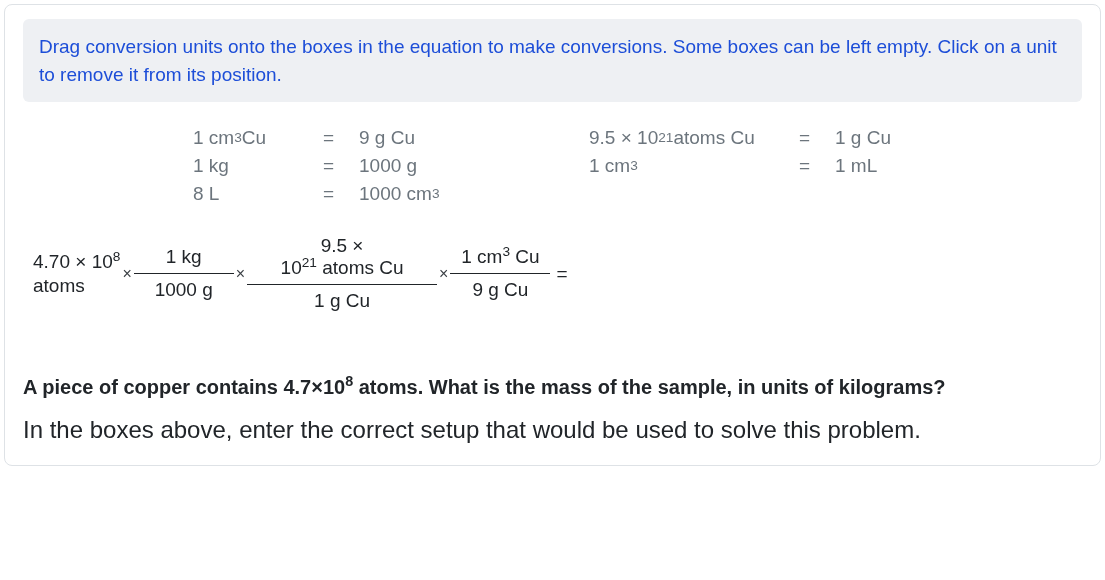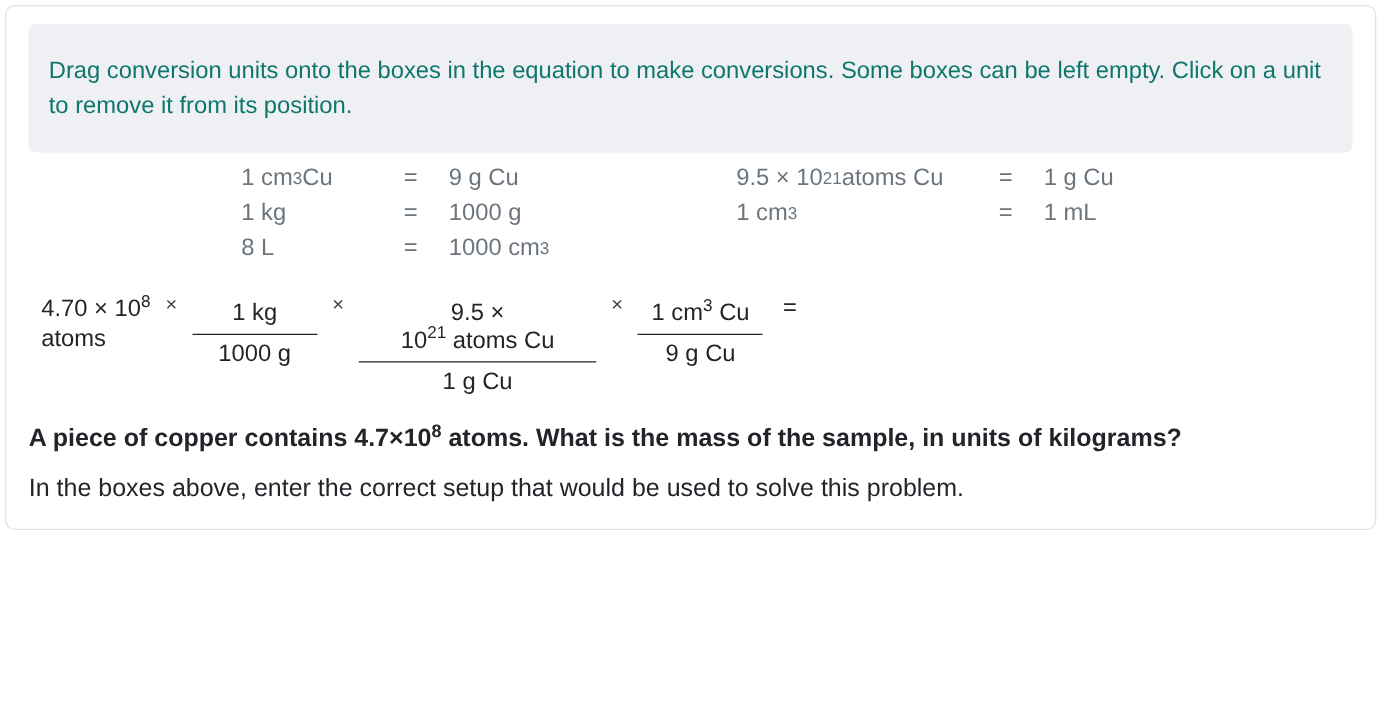--- a/index.html
+++ b/index.html
@@ -12,49 +12,48 @@
     }
     .card {
       border: 1px solid #dee2e6;
       border-radius: 8px;
       margin: 4px;
       padding: 14px 18px 18px;
     }
     .instructions-box {
       background: #eef0f3;
       border-radius: 6px;
-      padding: 24px 16px;
+      padding: 14px 16px;
       font-size: 19px;
       line-height: 1.45;
-      color: #0f766e;
-      margin-bottom: 10px;
+      color: #1d4ed8;
+      margin-bottom: 25px;
     }
     .facts {
       color: #6c757d;
       font-size: 19px;
       margin-bottom: 26px;
       padding-left: 170px;
     }
     .facts-row { display: flex; align-items: center; margin-bottom: 6px; }
     .facts-col { display: flex; align-items: center; }
     .fact-left { width: 130px; }
     .fact-eq { width: 36px; text-align: left; }
     .fact-right { width: 230px; }
     .fact-left2 { width: 210px; text-align: center; padding-right: 16px; }
     .fact-eq2 { width: 36px; }
     .fact-right2 { }
     sup { font-size: 0.72em; line-height: 0; vertical-align: super; }
     .equation-row {
       display: flex;
-      align-items: flex-start;
+      align-items: center;
       justify-content: flex-start;
-      gap: 10px;
       font-size: 19px;
       color: #212529;
-      margin-bottom: 16px;
+      margin-bottom: 57px;
       padding-left: 10px;
     }
     .term-text { text-align: left; line-height: 1.25; }
     .term-text .line2 { display: block; }
     .mult { font-size: 16px; color: #3a3f44; padding: 0 2px;}
     .eq-sign { font-size: 19px; color: #212529; padding: 0 6px; }
     .fraction {
       display: flex;
       flex-direction: column;
       align-items: center;
@@ -72,21 +71,21 @@
     }
     .result-text { line-height: 1.3; }
     .question-block { margin-top: 6px; }
     .question-bold {
       font-weight: 700;
       font-size: 20px;
       line-height: 1.4;
       margin-bottom: 12px;
     }
     .question-follow {
-      font-size: 20px;
+      font-size: 24px;
       line-height: 1.4;
     }
     .draggable {
       cursor: grab;
     }
   </style>
 </head>
 <body>
 
 <div class="card">

